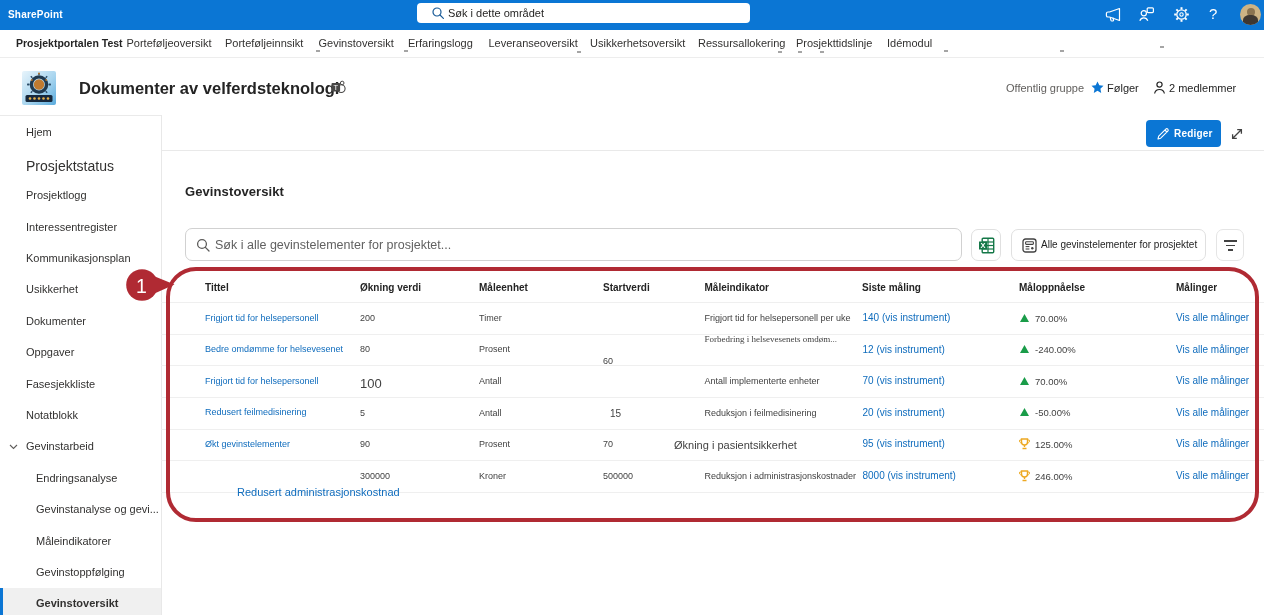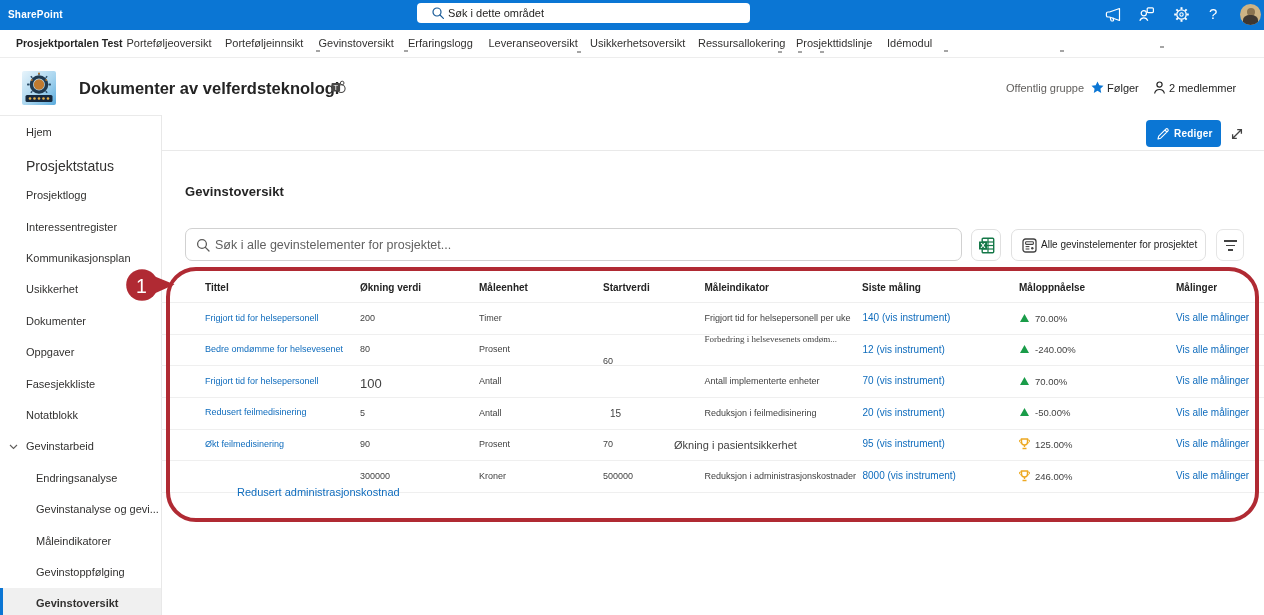--- a/index.html
+++ b/index.html
@@ -227,21 +227,21 @@
 <div class="a" style="left:360px;top:407.6px;font-size:9px;color:#424242;">5</div>
 <div class="a" style="left:479px;top:407.6px;font-size:9px;color:#424242;">Antall</div>
 <div class="a" style="left:603px;top:407.6px;font-size:10px;color:#424242;margin-left:7px;">15</div>
 <div class="a" style="left:704.5px;top:407.6px;font-size:9px;color:#424242;">Reduksjon i feilmedisinering</div>
 <div class="a" style="left:862.5px;top:406.8px;font-size:10px;color:#0f6cbd;">20 (vis instrument)</div>
 <svg class="a" style="left:1019.5px;top:408.3px;" width="9" height="8" viewBox="0 0 9 8">
     <path d="M4.5 0 L9 8 L0 8 Z" fill="#1a9c49"></path>
   </svg>
 <div class="a" style="left:1035px;top:407.3px;font-size:9.5px;color:#424242;">-50.00%</div>
 <div class="a" style="left:1176px;top:406.8px;font-size:10px;color:#0f6cbd;">Vis alle målinger</div>
-<div class="a" style="left:205px;top:438.9px;font-size:9px;color:#0f6cbd;">Økt feilmedisinering</div>
+<div class="a" style="left:205px;top:438.9px;font-size:9px;color:#0f6cbd;">Økt gevinstelementer</div>
 <div class="a" style="left:360px;top:439.2px;font-size:9px;color:#424242;text-align:right;">90</div>
 <div class="a" style="left:479px;top:439.2px;font-size:9px;color:#424242;">Prosent</div>
 <div class="a" style="left:603px;top:439.2px;font-size:9px;color:#424242;">70</div>
 <div class="a" style="left:674px;top:439.2px;font-size:11px;color:#424242;">Økning i pasientsikkerhet</div>
 <div class="a" style="left:862.5px;top:438.4px;font-size:10px;color:#0f6cbd;">95 (vis instrument)</div>
 <svg class="a" style="left:1018.5px;top:438.4px;" width="11" height="12" viewBox="0 0 11 12">
 <path d="M2.5 1 L8.5 1 L8.5 4 A3 3 0 0 1 2.5 4 Z" fill="none" stroke="#eda822" stroke-width="1.4"></path>
 <path d="M2.5 2 L0.8 2 A2 2 0 0 0 2.8 5 M8.5 2 L10.2 2 A2 2 0 0 1 8.2 5" fill="none" stroke="#eda822" stroke-width="1"></path>
 <path d="M5.5 7 L5.5 9 M3.5 10.5 L7.5 10.5" stroke="#eda822" stroke-width="1.4"></path>
 </svg>

